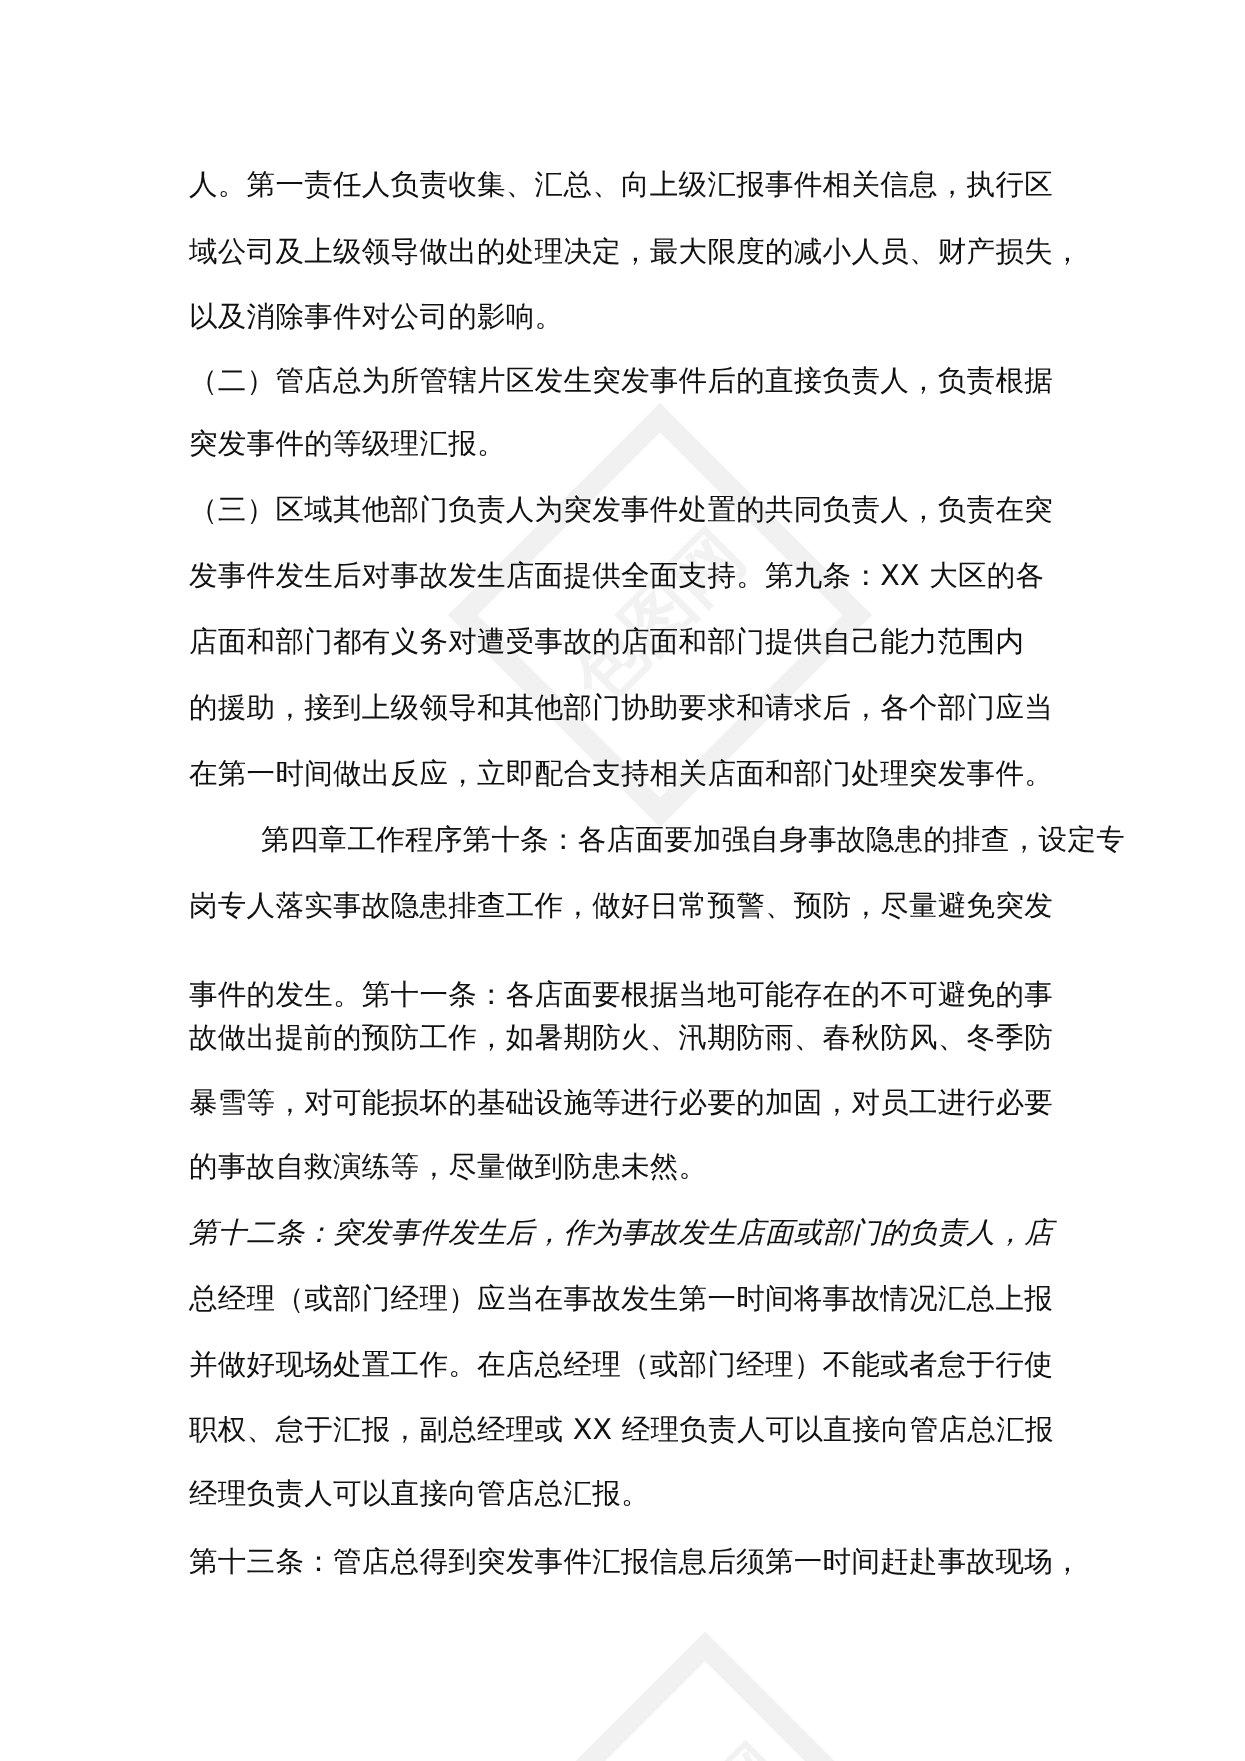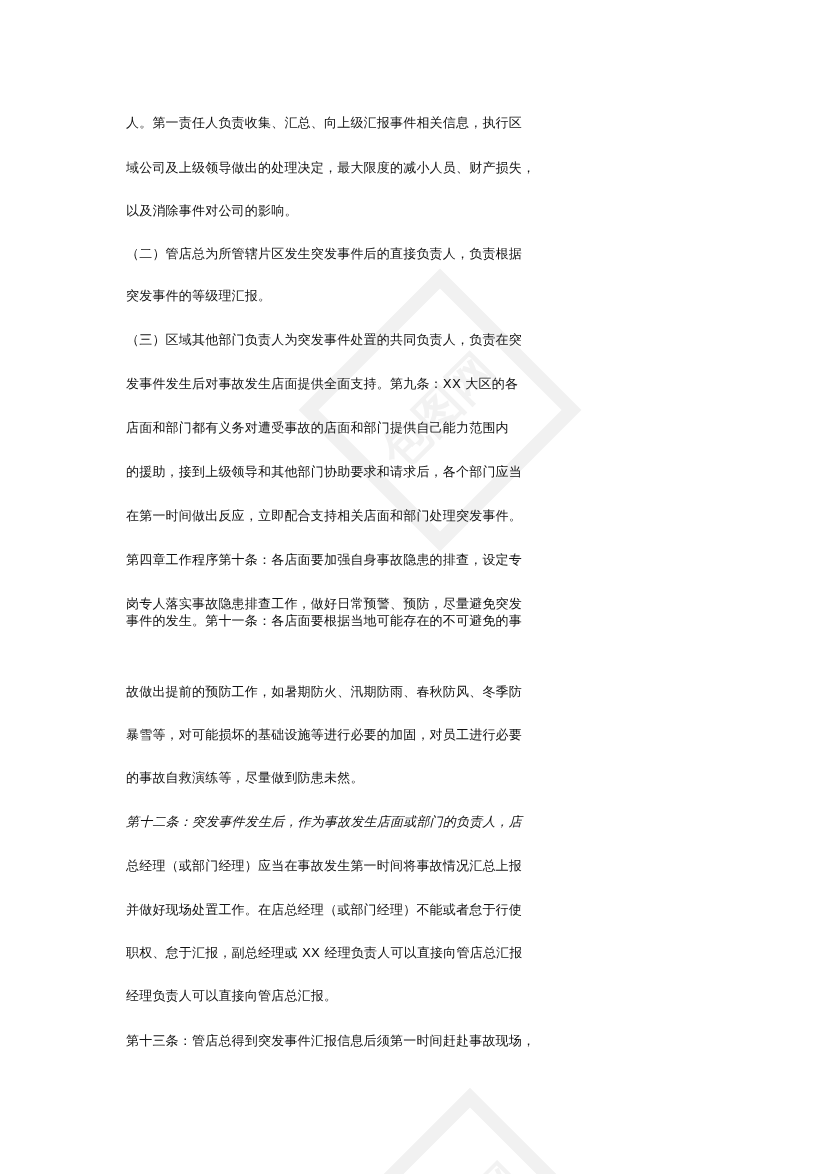--- a/index.html
+++ b/index.html
@@ -42,21 +42,21 @@
   .body-text {
     position: absolute;
     left: 126px;
     top: 108px;
     width: 586px;
   }
   .line {
     position: absolute;
     left: 0;
     height: 30px;
-    font-size: 13px;
+    font-size: 19px;
     line-height: 30px;
     white-space: nowrap;
     letter-spacing: 0.2px;
   }
 </style>
 </head>
 <body>
 
 <div class="page">
 
@@ -74,23 +74,23 @@
     <div class="line" style="top:0px;">人。第一责任人负责收集、汇总、向上级汇报事件相关信息，执行区</div>
     <div class="line" style="top:45px;text-align:center;">域公司及上级领导做出的处理决定，最大限度的减小人员、财产损失，</div>
     <div class="line" style="top:89px;font-family:Liberation Mono, monospace;">以及消除事件对公司的影响。</div>
     <div class="line" style="top:131px;">（二）管店总为所管辖片区发生突发事件后的直接负责人，负责根据</div>
     <div class="line" style="top:173px;text-align:right;">突发事件的等级理汇报。</div>
     <div class="line" style="top:217px;">（三）区域其他部门负责人为突发事件处置的共同负责人，负责在突</div>
     <div class="line" style="top:261px;">发事件发生后对事故发生店面提供全面支持。第九条：XX 大区的各</div>
     <div class="line" style="top:305px;">店面和部门都有义务对遭受事故的店面和部门提供自己能力范围内</div>
     <div class="line" style="top:349px;">的援助，接到上级领导和其他部门协助要求和请求后，各个部门应当</div>
     <div class="line" style="top:393px;text-align:center;">在第一时间做出反应，立即配合支持相关店面和部门处理突发事件。</div>
-    <div class="line" style="top:437px;">第四章工作程序第十条：各店面要加强自身事故隐患的排查，设定专</div>
+    <div class="line" style="top:437px;margin-left:48px;">第四章工作程序第十条：各店面要加强自身事故隐患的排查，设定专</div>
     <div class="line" style="top:481px;">岗专人落实事故隐患排查工作，做好日常预警、预防，尽量避免突发</div>
-    <div class="line" style="top:498px;">事件的发生。第十一条：各店面要根据当地可能存在的不可避免的事</div>
+    <div class="line" style="top:540px;">事件的发生。第十一条：各店面要根据当地可能存在的不可避免的事</div>
     <div class="line" style="top:569px;">故做出提前的预防工作，如暑期防火、汛期防雨、春秋防风、冬季防</div>
     <div class="line" style="top:612px;">暴雪等，对可能损坏的基础设施等进行必要的加固，对员工进行必要</div>
     <div class="line" style="top:655px;">的事故自救演练等，尽量做到防患未然。</div>
     <div class="line" style="top:699px;font-style:italic;">第十二条：突发事件发生后，作为事故发生店面或部门的负责人，店</div>
     <div class="line" style="top:743px;">总经理（或部门经理）应当在事故发生第一时间将事故情况汇总上报</div>
     <div class="line" style="top:787px;">并做好现场处置工作。在店总经理（或部门经理）不能或者怠于行使</div>
     <div class="line" style="top:830px;">职权、怠于汇报，副总经理或 XX 经理负责人可以直接向管店总汇报</div>
     <div class="line" style="top:873px;">经理负责人可以直接向管店总汇报。</div>
     <div class="line" style="top:918px;">第十三条：管店总得到突发事件汇报信息后须第一时间赶赴事故现场，</div>
   </div>

